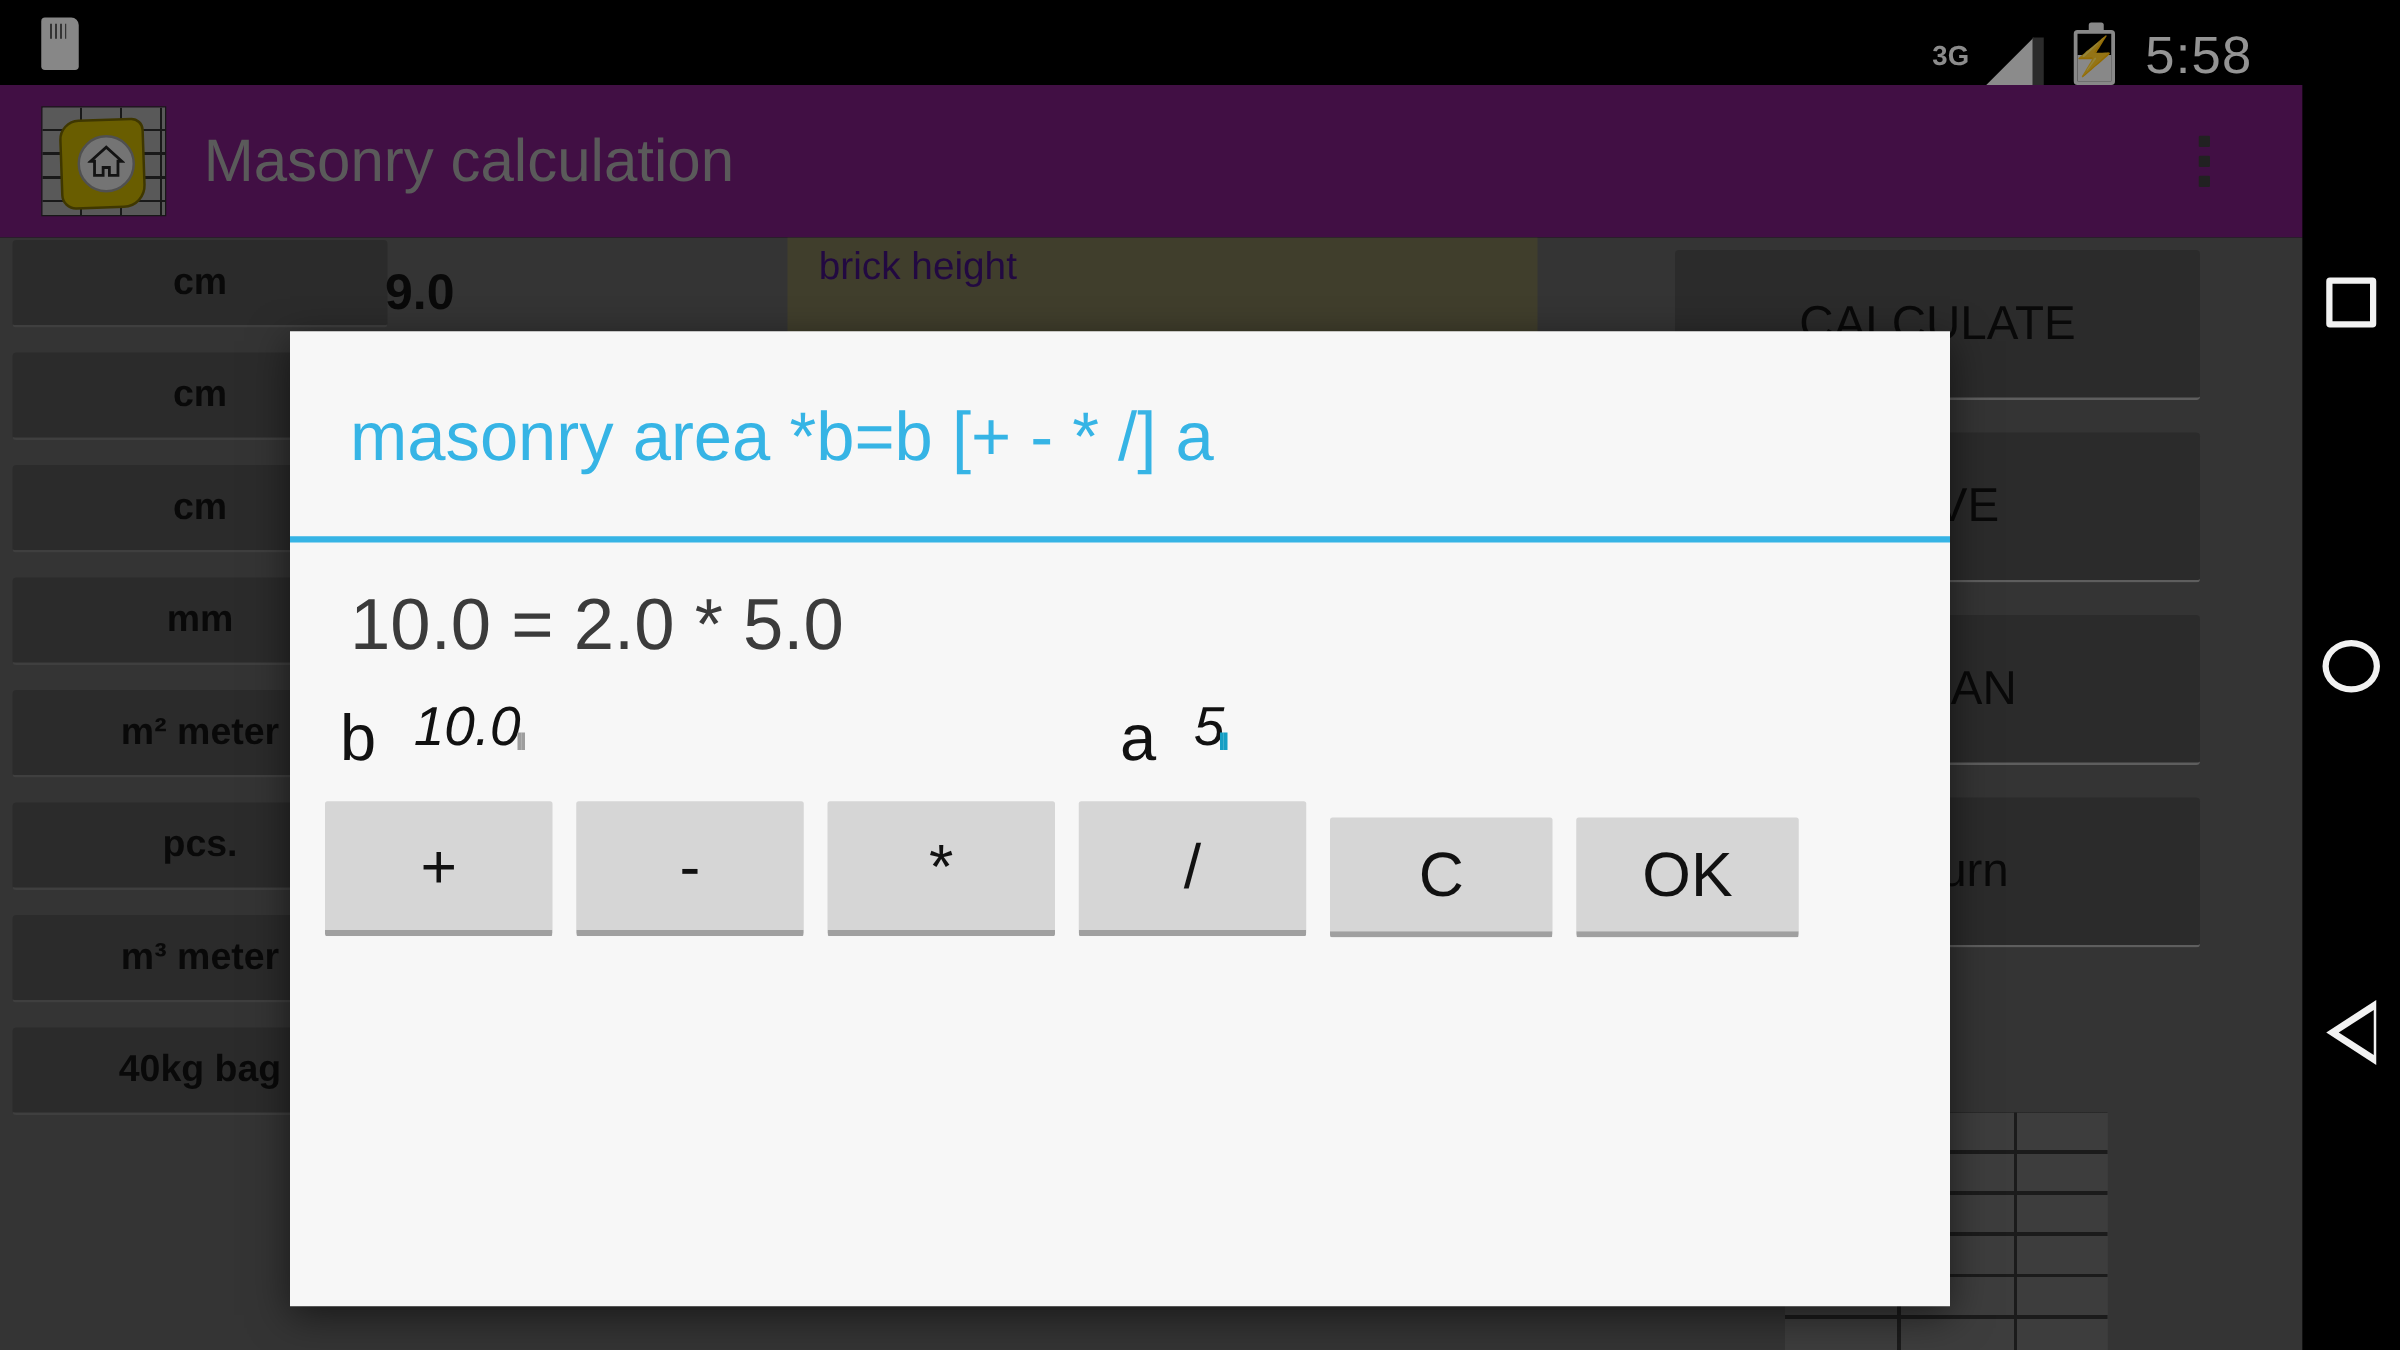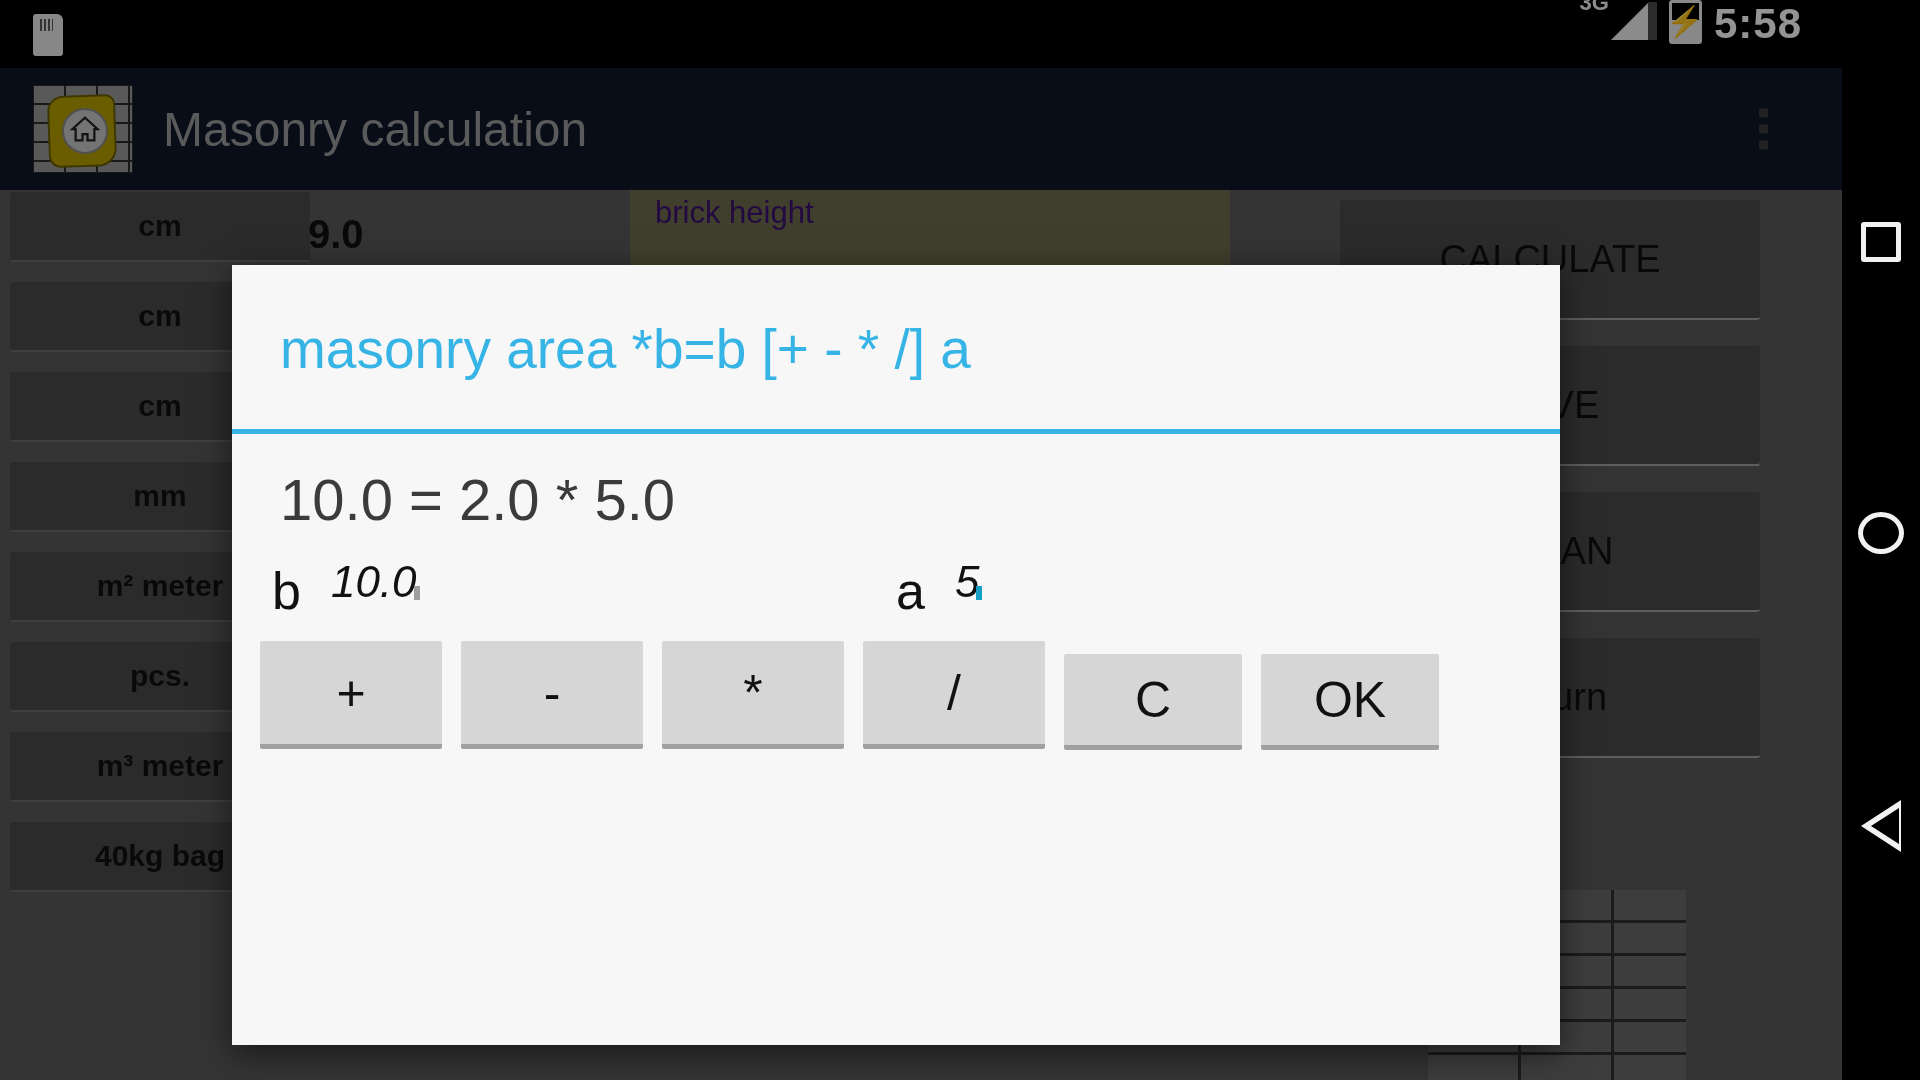--- a/index.html
+++ b/index.html
@@ -19,21 +19,21 @@
   .sd-card-icon {
     position: absolute; left: 33px; top: 14px; width: 30px; height: 42px;
     background: #e8e8e8; border-radius: 3px 6px 3px 3px;
   }
   .sd-card-icon::after {
     content: ""; position: absolute; left: 7px; top: 5px; width: 13px; height: 12px;
     background: repeating-linear-gradient(to right, #5a5a5a 0 2px, transparent 2px 4px);
   }
   .status-right {
     position: absolute; right: 40px; top: 0; height: 68px;
-    display: flex; align-items: flex-start; gap: 12px;
+    display: flex; align-items: flex-end; gap: 24px;
   }
   .net-label { font-size: 22px; font-weight: bold; color: #f2f2f2; position: relative; top: -10px; letter-spacing: 0px;}
   .signal-wrap { position: relative; width: 46px; height: 40px; margin-left: -10px; }
   .signal-tri {
     position: absolute; left: 0; bottom: 0; width: 0; height: 0;
     border-left: 38px solid transparent; border-bottom: 38px solid #efefef;
   }
   .signal-dim {
     position: absolute; right: 0; bottom: 0; width: 9px; height: 38px; background: #4a4a4a;
   }
@@ -43,26 +43,26 @@
   }
   .battery::before {
     content: ""; position: absolute; left: 9px; top: -9px; width: 12px; height: 6px;
     background: #eaeaea; border-radius: 2px 2px 0 0;
   }
   .battery .fill { position: absolute; left: 0; bottom: 0; width: 100%; height: 55%; background: #eaeaea; }
   .battery .bolt {
     position: absolute; left: 50%; top: 50%; transform: translate(-50%,-50%);
     font-size: 30px; line-height: 1; color: #eaeaea; z-index: 2;
   }
-  .clock { font-size: 42px; color: #fff; font-weight: 700; letter-spacing: 1px; }
+  .clock { font-size: 42px; color: #fff; font-weight: 400; letter-spacing: 1px; }
 
   
   .appbar {
     position: absolute; left: 0; top: 68px; width: 1842px; height: 122px;
-    background: #0f172a; display: flex; align-items: center;
+    background: #701a75; display: flex; align-items: center;
   }
   .app-icon {
     margin-left: 33px; width: 100px; height: 88px;
     background:
       linear-gradient(#3a3a3a,#3a3a3a);
     position: relative; overflow: hidden; border: 1px solid #2a2a2a;
   }
   .app-icon .bricks {
     position: absolute; inset: 0;
     background:

